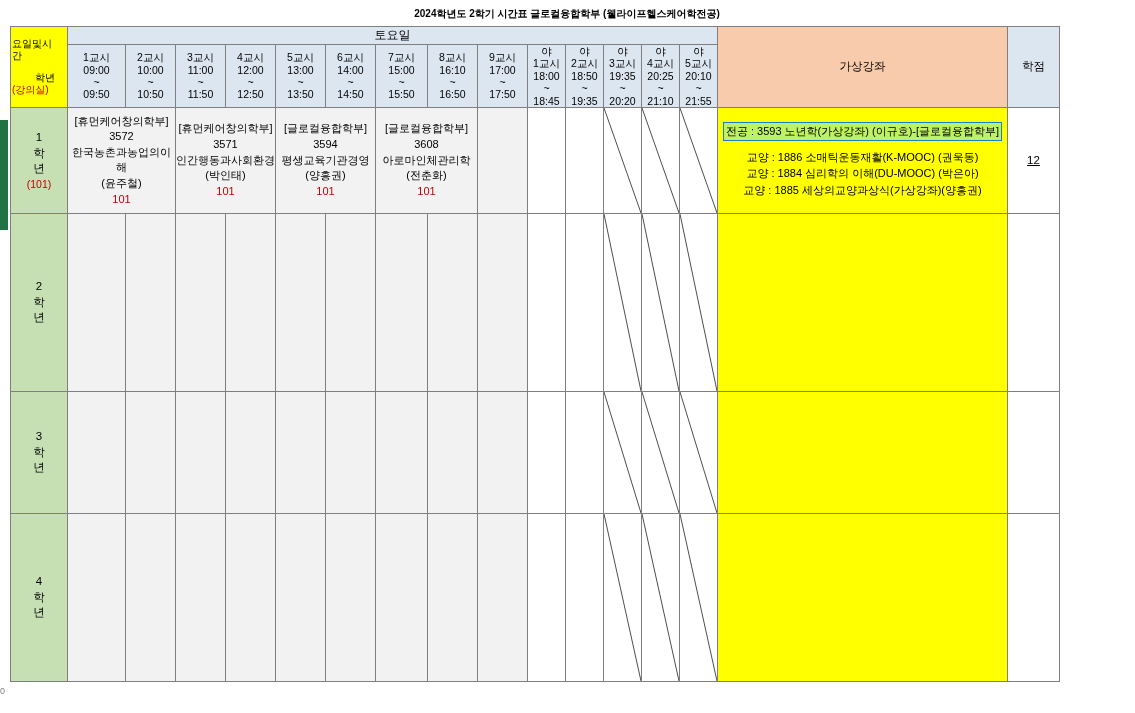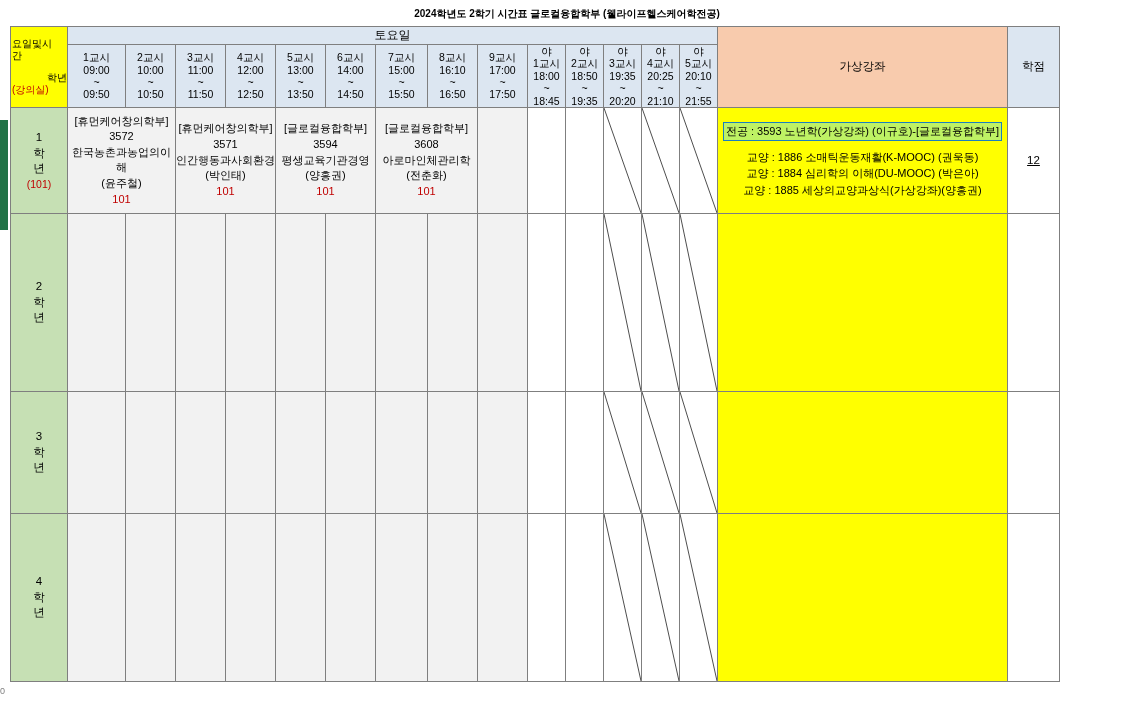--- a/index.html
+++ b/index.html
@@ -28,21 +28,21 @@
     padding:0;margin:0;
     text-align:center;vertical-align:middle;
     font-weight:normal;
     overflow:hidden;
   }
   .hdr{background:#dce6f1;font-size:10.5px;line-height:1.18;}
   .hdr-sat{background:#dce6f1;font-size:12px;}
   .corner{background:#ffff00;font-size:10px;line-height:1.2;}
   .corner .l1{display:block;text-align:left;padding-left:1px;}
   .corner .l2{display:block;text-align:left;padding-left:1px;}
-  .corner .l3{display:block;text-align:right;padding-left:12px;margin-top:10px;}
+  .corner .l3{display:block;text-align:center;padding-left:12px;margin-top:10px;}
   .corner .l4{display:block;text-align:left;padding-left:1px;color:#c00000;}
   .virt{background:#f8cbad;font-size:11.5px;}
   .credit-hdr{background:#dce6f1;font-size:11.5px;}
 
   .yearcell{background:#c6e0b4;font-size:11.5px;line-height:1.35;}
   .yearcell .y1{color:#000;}
   .yearcell .sub{color:#c00000;font-size:10.5px;}
 
   .cls{background:#f2f2f2;font-size:11px;line-height:1.42;}
   .cls .room{color:#c00000;}

